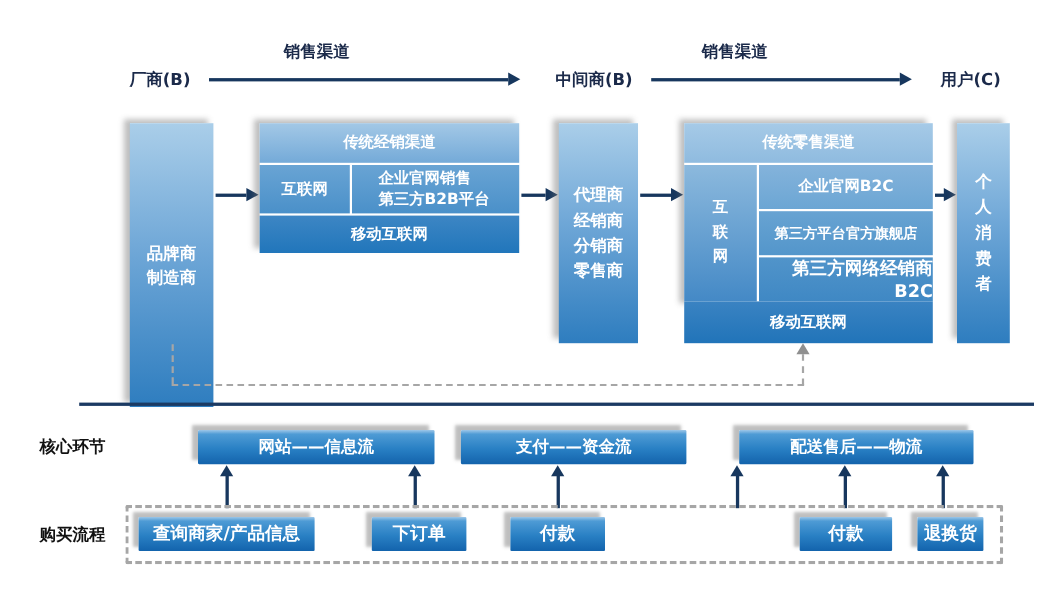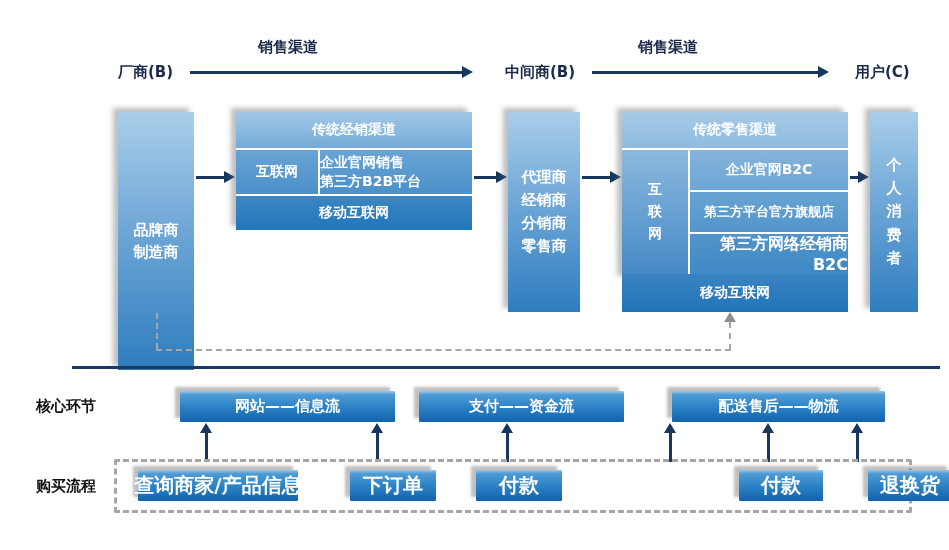--- a/index.html
+++ b/index.html
@@ -29,41 +29,41 @@
     box-shadow:-5px -4px 5px rgba(110,110,110,.45);}
   .preline{white-space:pre-line;}
 
   
   .group{position:absolute;display:grid;gap:2px;background:#fff;box-shadow:-5px -4px 5px rgba(110,110,110,.45);}
   .cell{display:flex;align-items:center;justify-content:center;text-align:right;color:#fff;font-weight:bold;font-size:14px;}
   .group1{grid-template-rows:36px 44px 34px;}
   .g1-mid{display:grid;grid-template-columns:82px 1fr;gap:2px;}
   .g1-header{background:linear-gradient(to bottom,#A3C8E6,#74AAD8);}
   .g1-internet{background:linear-gradient(to bottom,#69A4D4,#4A90C9);}
-  .g1-detail{background:linear-gradient(to bottom,#69A4D4,#4A90C9);justify-content:flex-start;padding-left:0;text-align:left;line-height:1.35;}
+  .g1-detail{background:linear-gradient(to bottom,#69A4D4,#4A90C9);justify-content:flex-start;padding-left:24px;text-align:left;line-height:1.35;}
   .g1-mobile{background:linear-gradient(to bottom,#3D86C4,#2176BB);}
 
   .group2{grid-template-rows:36px 122px 38px;}
   .g2-mid{display:grid;grid-template-columns:66px 1fr;gap:2px;}
   .g2-rows{display:grid;grid-template-rows:1fr 1fr 1fr;gap:2px;}
   .g2-header{background:linear-gradient(to bottom,#A6CAE7,#8FBBDF);}
   .g2-internet{background:linear-gradient(to bottom,#8CB9DD,#4489C6);line-height:1.5;}
   .g2-row1{background:linear-gradient(to bottom,#84B3DB,#6CA6D4);}
   .g2-row2{background:linear-gradient(to bottom,#68A3D2,#5396CB);font-size:13px;}
   .g2-row3{background:linear-gradient(to bottom,#5194CA,#3F88C4);font-size:16px;}
   .g2-mobile{background:linear-gradient(to bottom,#3A83C2,#2174B9);}
 
   .vert-lines{line-height:1.55;}
 
   
   .glossy{position:absolute;display:flex;align-items:center;justify-content:center;
     color:#fff;font-weight:bold;font-size:15px;white-space:nowrap;
     background:linear-gradient(to bottom,#9CC6E8 0%,#4E9BD5 12%,#2980C4 55%,#1363AC 100%);
     box-shadow:-5px -4px 3px rgba(110,110,110,.45);border-radius:1px;}
-  .glossy.small{font-size:20px;margin-left:12px;}
+  .glossy.small{font-size:16px;}
 
   .divider{position:absolute;background:#1B3A63;}
   .process-rect{position:absolute;border:3px dashed var(--dashed-gray);border-radius:2px;}
 </style>
 </head>
 <body>
 
 <div id="stage">
 
   <div class="lbl" style="left:118px;top:63px">厂商(B)</div>
@@ -154,15 +154,15 @@
   <div class="shaft-v" style="left:856px;top:432px;height:30px"></div>
   <div class="head-u" style="left:851px;top:423px"></div>
 
   <div class="lbl" style="left:36px;top:477px;color:#111">购买流程</div>
   <div class="process-rect" style="left:114px;top:459px;width:792px;height:48px"></div>
 
   <div class="glossy small" style="left:126px;top:470px;width:160px;height:31px">查询商家/产品信息</div>
   <div class="glossy small" style="left:338px;top:470px;width:86px;height:31px">下订单</div>
   <div class="glossy small" style="left:464px;top:470px;width:86px;height:31px">付款</div>
   <div class="glossy small" style="left:727px;top:470px;width:84px;height:31px">付款</div>
-  <div class="glossy small" style="left:856px;top:470px;width:84px;height:31px">退换货</div>
+  <div class="glossy small" style="left:834px;top:470px;width:60px;height:31px">退换货</div>
 
 </div>
 
 </body></html>

